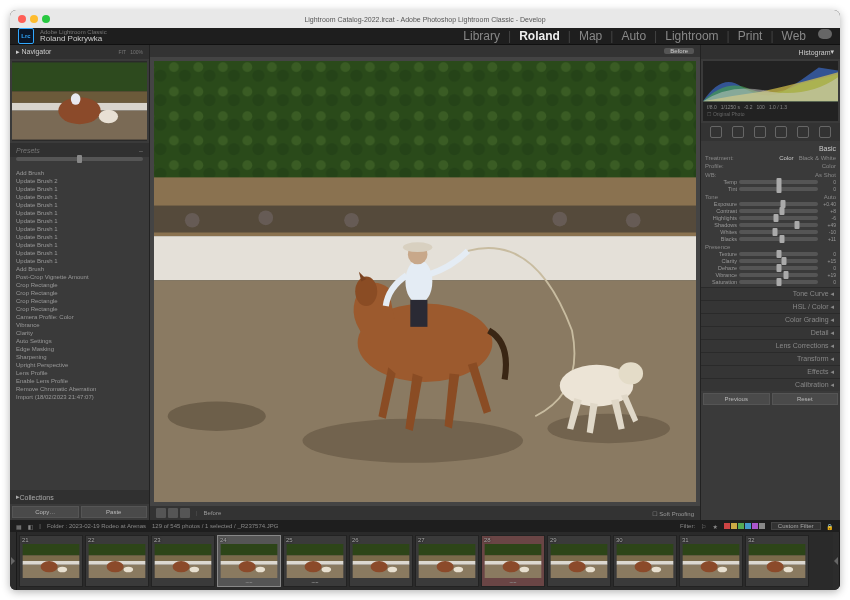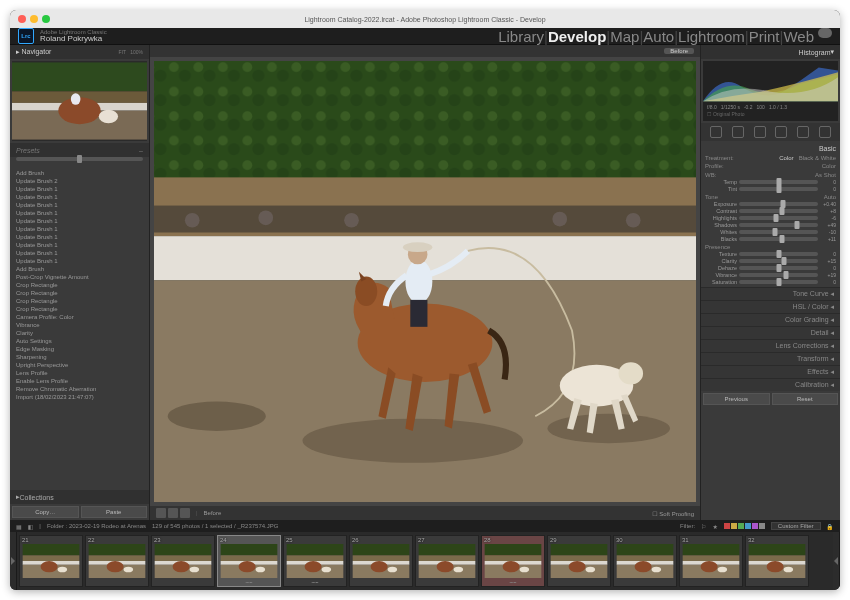--- a/index.html
+++ b/index.html
@@ -8,21 +8,21 @@
 .titlebar { height:18px; background:#e8e8e8; display:flex; align-items:center; padding:0 8px; font-size:8px; color:#444; position:relative; }
 .traffic { display:flex; gap:4px; }
 .tl { width:8px; height:8px; border-radius:50%; }
 .tl.r{background:#ff5f57}.tl.y{background:#febc2e}.tl.g{background:#28c840}
 .titlebar .title { position:absolute; left:50%; transform:translateX(-50%); font-size:7px; color:#555; }
 .identity { height:14px; background:#1e1e1e; display:flex; align-items:center; padding:8px 8px; justify-content:space-between; border-bottom:1px solid #111; }
 .identity .left { display:flex; align-items:center; gap:6px; }
 .lr-badge { width:16px; height:16px; background:#0a1628; border:1px solid #31a8ff; border-radius:2px; display:flex; align-items:center; justify-content:center; font-size:6px; color:#31a8ff; font-weight:bold; }
 .identity .name { font-size:8px; color:#ccc; line-height:1; }
 .identity .sub { font-size:6px; color:#777; }
-.modules { display:flex; gap:0; font-size:15px; color:#888; }
+.modules { display:flex; gap:8px; font-size:12px; color:#888; }
 .modules span { cursor:pointer; }
 .modules .active { color:#eee; font-weight:bold; }
 .modules .sep { color:#444; }
 .cloud-icon { width:14px; height:10px; background:#666; border-radius:5px; margin-left:4px; }
 .workspace { flex:1; display:flex; min-height:0; background:#333; }
 .panel { background:#3a3a3a; display:flex; flex-direction:column; font-size:7px; color:#aaa; }
 .panel.left { width:140px; border-right:1px solid #222; }
 .panel.right { width:140px; border-left:1px solid #222; }
 .panel-header { height:14px; padding:0 6px; display:flex; align-items:center; justify-content:space-between; background:#303030; font-size:7px; color:#ccc; }
 .nav-preview { height:80px; margin:2px; background:#2a2a2a; display:flex; align-items:center; justify-content:center; overflow:hidden; }
@@ -89,21 +89,21 @@
     <div class="left">
       <div class="lr-badge">Lrc</div>
       <div>
         <div class="sub">Adobe Lightroom Classic</div>
         <div class="name">Roland Pokrywka</div>
       </div>
     </div>
     <div class="modules" id="modules">
         <span>Library</span>
         <span class="sep">|</span>
-        <span class="active">Develop</span>
+        <span class="active">Roland</span>
         <span class="sep">|</span>
         <span>Map</span>
         <span class="sep">|</span>
         <span>Auto</span>
         <span class="sep">|</span>
         <span>Lightroom</span>
         <span class="sep">|</span>
         <span>Print</span>
         <span class="sep">|</span>
         <span>Web</span>

